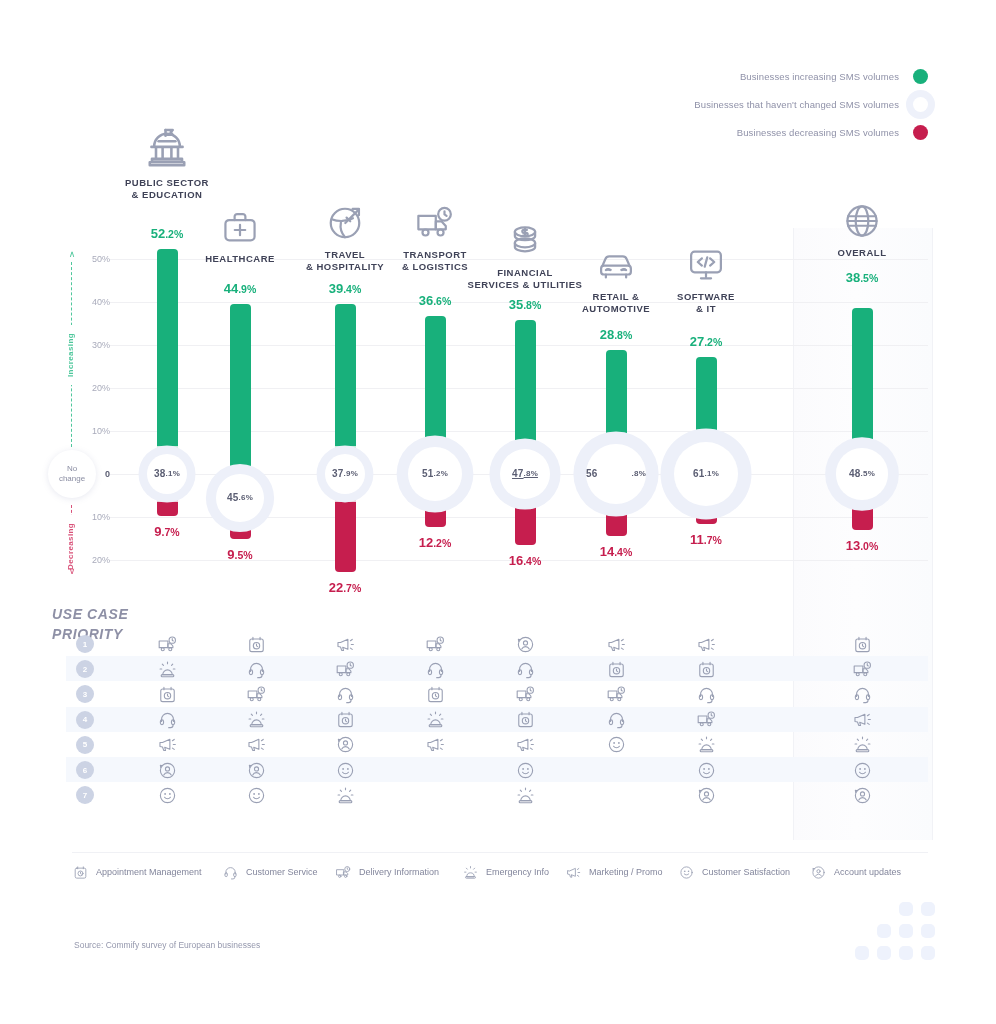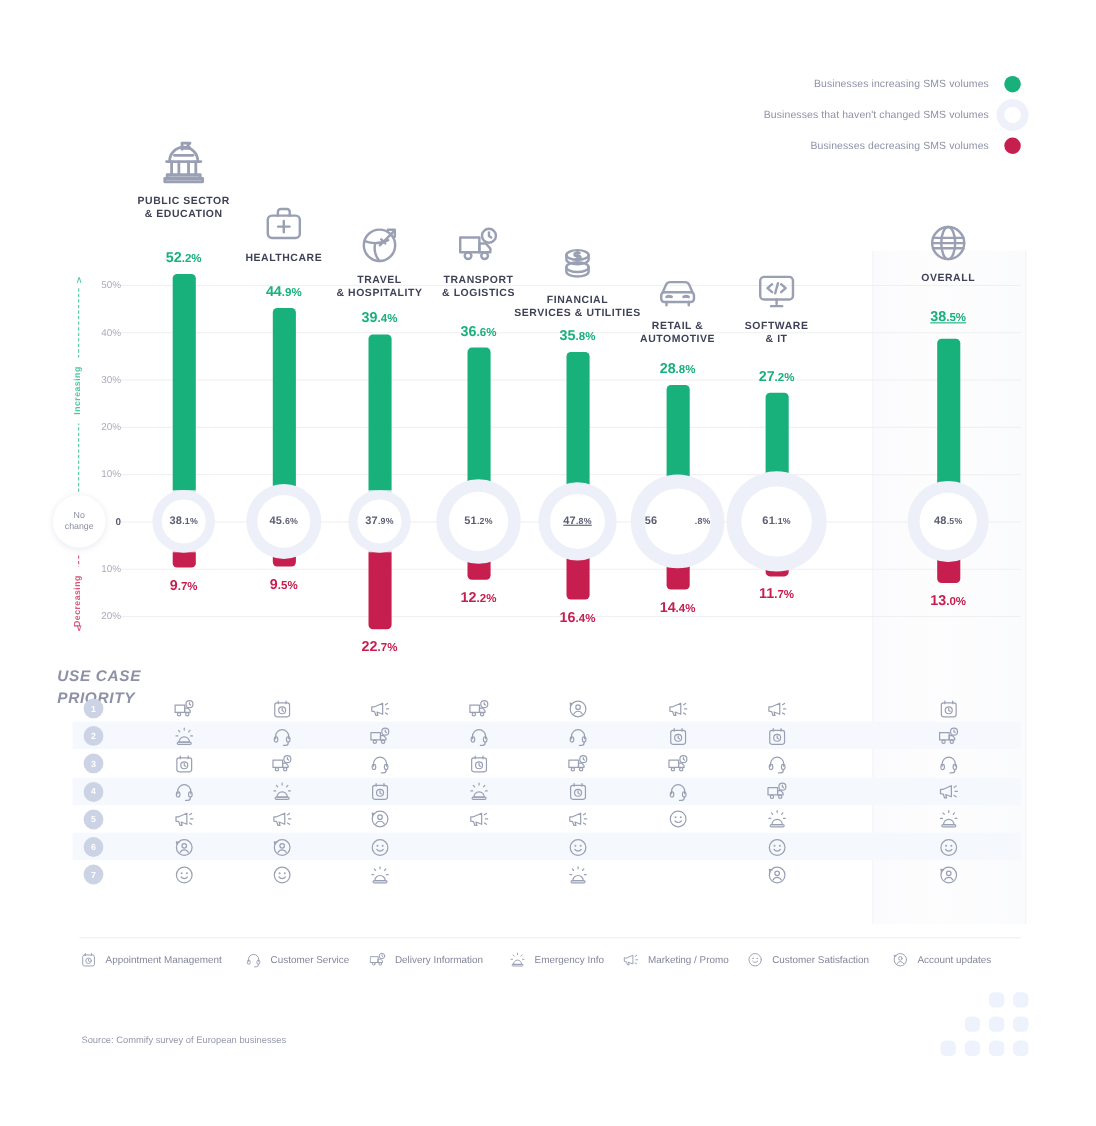--- a/index.html
+++ b/index.html
@@ -178,21 +178,21 @@
         <div class="bar bar-up" style="top: 249.018px; height: 196.77px;"></div>
         <div class="bar bar-up-pale" style="top: 445.788px; height: 28.212px;"></div>
         <div class="bar bar-down-pale" style="top: 474px; height: 28.212px;"></div>
         <div class="bar bar-down" style="top: 502.212px; height: 13.595px;"></div>
         <div class="val-down" style="top: 523.807px;"><span>9</span><span class="sm">.7%</span></div>
         <div class="bubble" style="width: 40.424px; height: 40.424px; margin-left: -20.212px; top: 453.788px; box-shadow: rgb(237, 240, 249) 0px 0px 0px 8.5px, rgba(120, 130, 170, 0.16) 0px 2px 7px;">
           <span>38</span>
           <span class="sm">.1%</span>
         </div>
       </div>
-      <div class="col" style="left: 258px;">
+      <div class="col" style="left: 240px; margin-top: 24px;">
         <div class="col-head" style="top: 178px;">
           <div class="col-icon">
             <svg width="38" height="38" viewBox="0 0 24 24" fill="none" stroke="#9aa0b4" stroke-width="1.4" stroke-linecap="round" stroke-linejoin="round">
               <rect x="2.8" y="7.6" width="18.4" height="12.8" rx="2.4"></rect>
               <path d="M8.6 7.6V5.4a1.6 1.6 0 0 1 1.6-1.6h3.6a1.6 1.6 0 0 1 1.6 1.6v2.2"></path>
               <path d="M12 10.6v6.6M8.7 13.9h6.6"></path>
             </svg>
           </div>
           <div class="col-name">
             <div>HEALTHCARE</div>
@@ -350,21 +350,21 @@
             <svg width="38" height="38" viewBox="0 0 24 24" fill="none" stroke="#9aa0b4" stroke-width="1.4" stroke-linecap="round" stroke-linejoin="round">
               <circle cx="12" cy="12" r="9.2"></circle>
               <ellipse cx="12" cy="12" rx="4" ry="9.2"></ellipse>
               <path d="M3.2 9h17.6M3.2 15h17.6M2.8 12h18.4"></path>
             </svg>
           </div>
           <div class="col-name">
             <div>OVERALL</div>
           </div>
         </div>
-        <div class="val-up" style="top: 280px; text-decoration: underline;"><span>38</span><span class="sm">.5%</span></div>
+        <div class="val-up" style="top: 270px;"><span>38</span><span class="sm">.5%</span></div>
         <div class="bar bar-up" style="top: 308.065px; height: 132.315px;"></div>
         <div class="bar bar-up-pale" style="top: 440.38px; height: 33.62px;"></div>
         <div class="bar bar-down-pale" style="top: 474px; height: 33.62px;"></div>
         <div class="bar bar-down" style="top: 507.62px; height: 22.41px;"></div>
         <div class="val-down" style="top: 538.03px;"><span>13</span><span class="sm">.0%</span></div>
         <div class="bubble" style="width: 51.24px; height: 51.24px; margin-left: -25.62px; top: 448.38px; box-shadow: rgb(237, 240, 249) 0px 0px 0px 10.8px, rgba(120, 130, 170, 0.16) 0px 2px 7px;">
           <span>48</span>
           <span class="sm">.5%</span>
         </div>
       </div>

